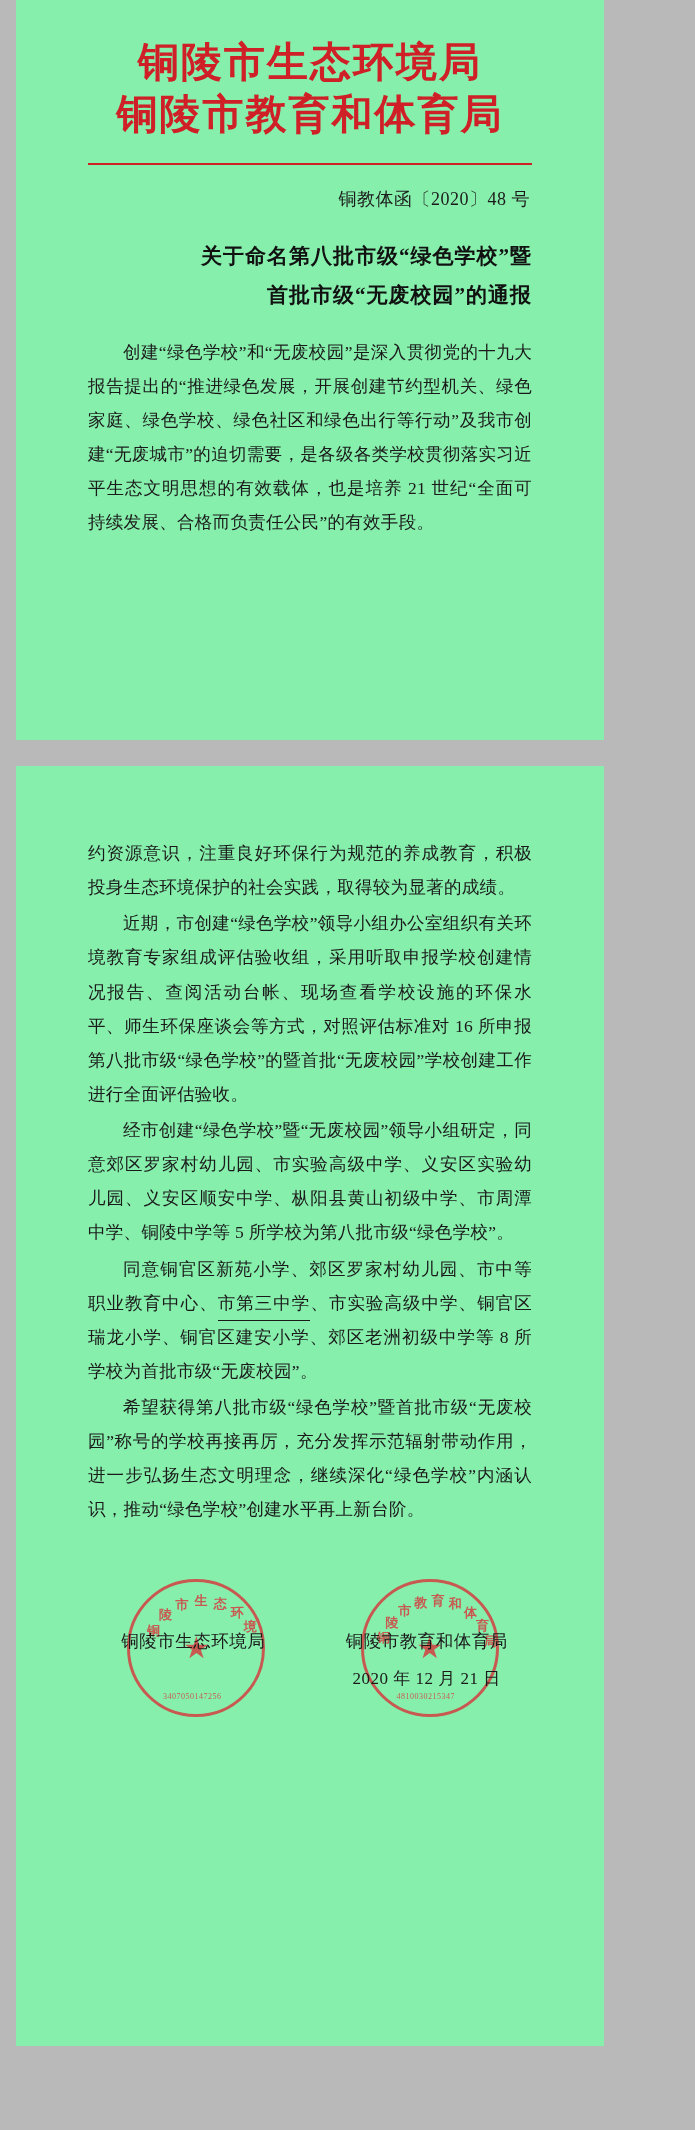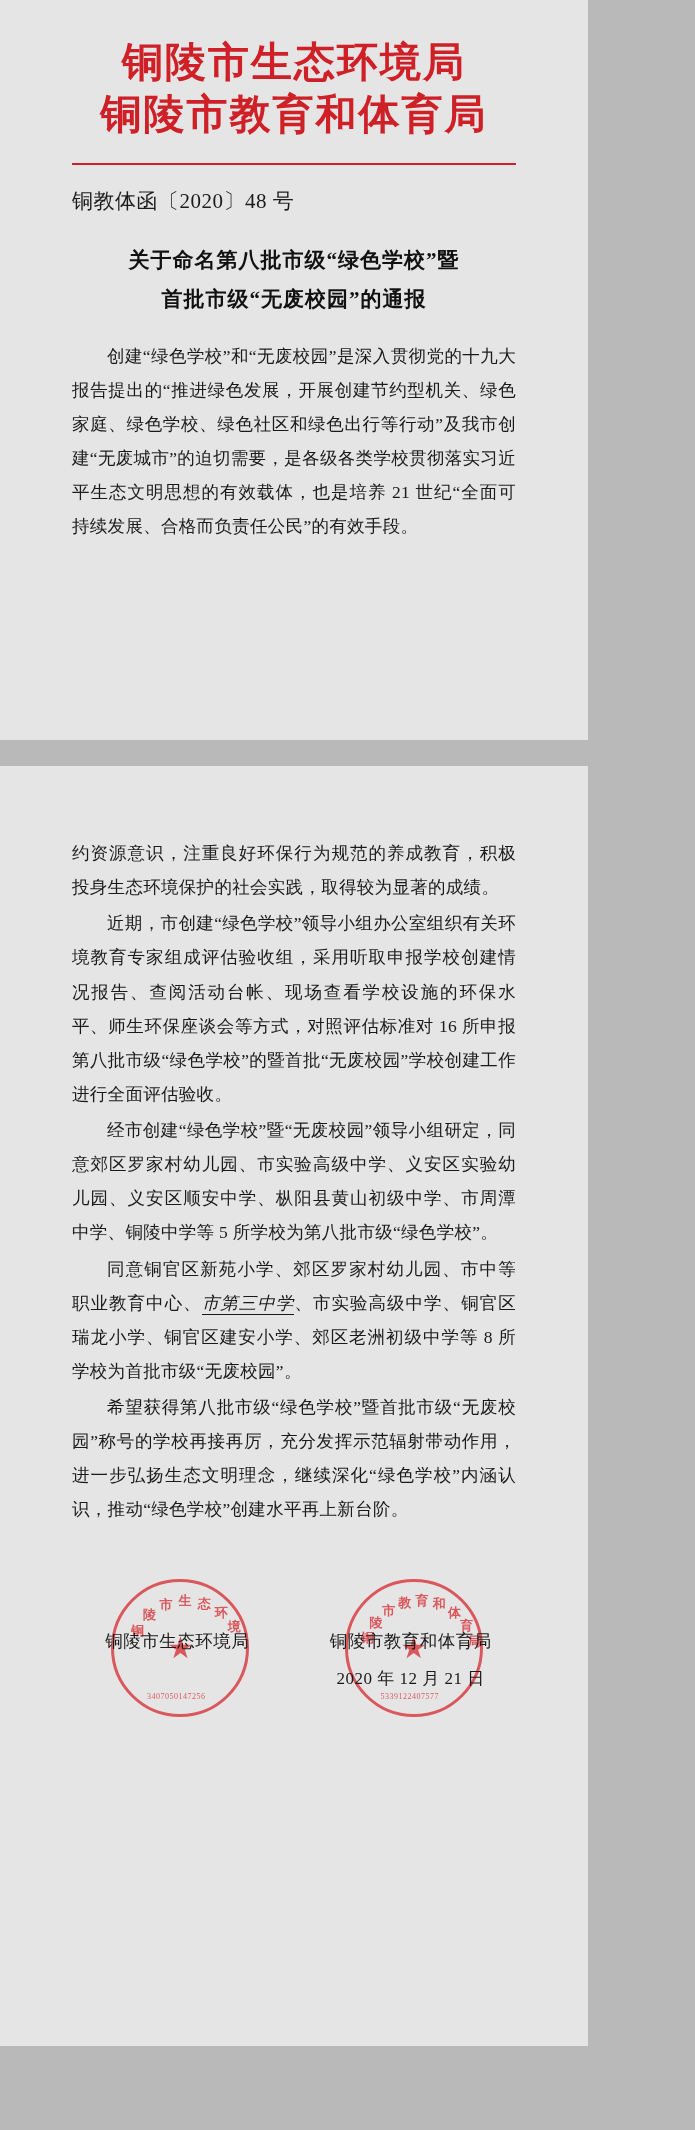--- a/index.html
+++ b/index.html
@@ -5,24 +5,25 @@
   html, body {
     margin: 0;
     padding: 0;
     background: #b9b9b9;
   }
   body {
     width: 695px;
     font-family: "Liberation Serif", "DejaVu Serif", serif;
   }
   .page {
-    background: #e5e5e5;
+    background: #86efac;
     width: 588px;
     box-sizing: border-box;
     position: relative;
+    margin-left: 16px;
   }
   .page-one {
     padding: 28px 72px 22px 72px;
     min-height: 740px;
   }
   .gap {
     height: 26px;
     background: #b9b9b9;
   }
   .page-two {
@@ -46,29 +47,30 @@
   }
   .red-rule {
     border: none;
     border-top: 2px solid #cf2027;
     margin: 22px 0 0 0;
     height: 0;
   }
 
   
   .doc-number {
-    font-size: 21px;
+    text-align: right;
+    font-size: 18px;
     color: #1b1b1b;
     margin: 22px 2px 26px 0;
     letter-spacing: 0.5px;
   }
 
   
   .doc-title {
-    text-align: center;
+    text-align: right;
     font-weight: bold;
     font-size: 21px;
     line-height: 1.85;
     color: #111;
     letter-spacing: 1px;
     margin-bottom: 20px;
   }
   .doc-title .tline { display: block; }
 
   
@@ -77,22 +79,21 @@
     line-height: 1.95;
     color: #1a1a1a;
     margin: 0 0 2px 0;
     text-align: justify;
     text-justify: inter-ideograph;
     letter-spacing: 0.3px;
   }
   .indent { text-indent: 2em; }
   .underline-seg {
     border-bottom: 1.6px solid #1a1a1a;
-    padding-bottom: 1px;
-    font-style: italic;
+    padding-bottom: 7px;
   }
 
   
   .sign-area {
     margin-top: 46px;
     display: flex;
     justify-content: space-between;
     align-items: flex-start;
     padding: 0 6px;
   }
@@ -227,21 +228,21 @@
           <span style="transform: rotate(-52deg) translate(0,-56px) rotate(52deg);">陵</span>
           <span style="transform: rotate(-34deg) translate(0,-56px) rotate(34deg);">市</span>
           <span style="transform: rotate(-16deg) translate(0,-56px) rotate(16deg);">教</span>
           <span style="transform: rotate(2deg) translate(0,-56px) rotate(-2deg);">育</span>
           <span style="transform: rotate(20deg) translate(0,-56px) rotate(-20deg);">和</span>
           <span style="transform: rotate(38deg) translate(0,-56px) rotate(-38deg);">体</span>
           <span style="transform: rotate(56deg) translate(0,-56px) rotate(-56deg);">育</span>
           <span style="transform: rotate(74deg) translate(0,-56px) rotate(-74deg);">局</span>
         </div>
         <div class="star">★</div>
-        <div class="seal-bottom">5339122407577</div>
+        <div class="seal-bottom">4810030215347</div>
       </div>
       <div class="sign-name">铜陵市教育和体育局</div>
       <div class="sign-date">2020 年 12 月 21 日</div>
     </div>
 
   </div>
 
 </div>
 
 </body></html>

